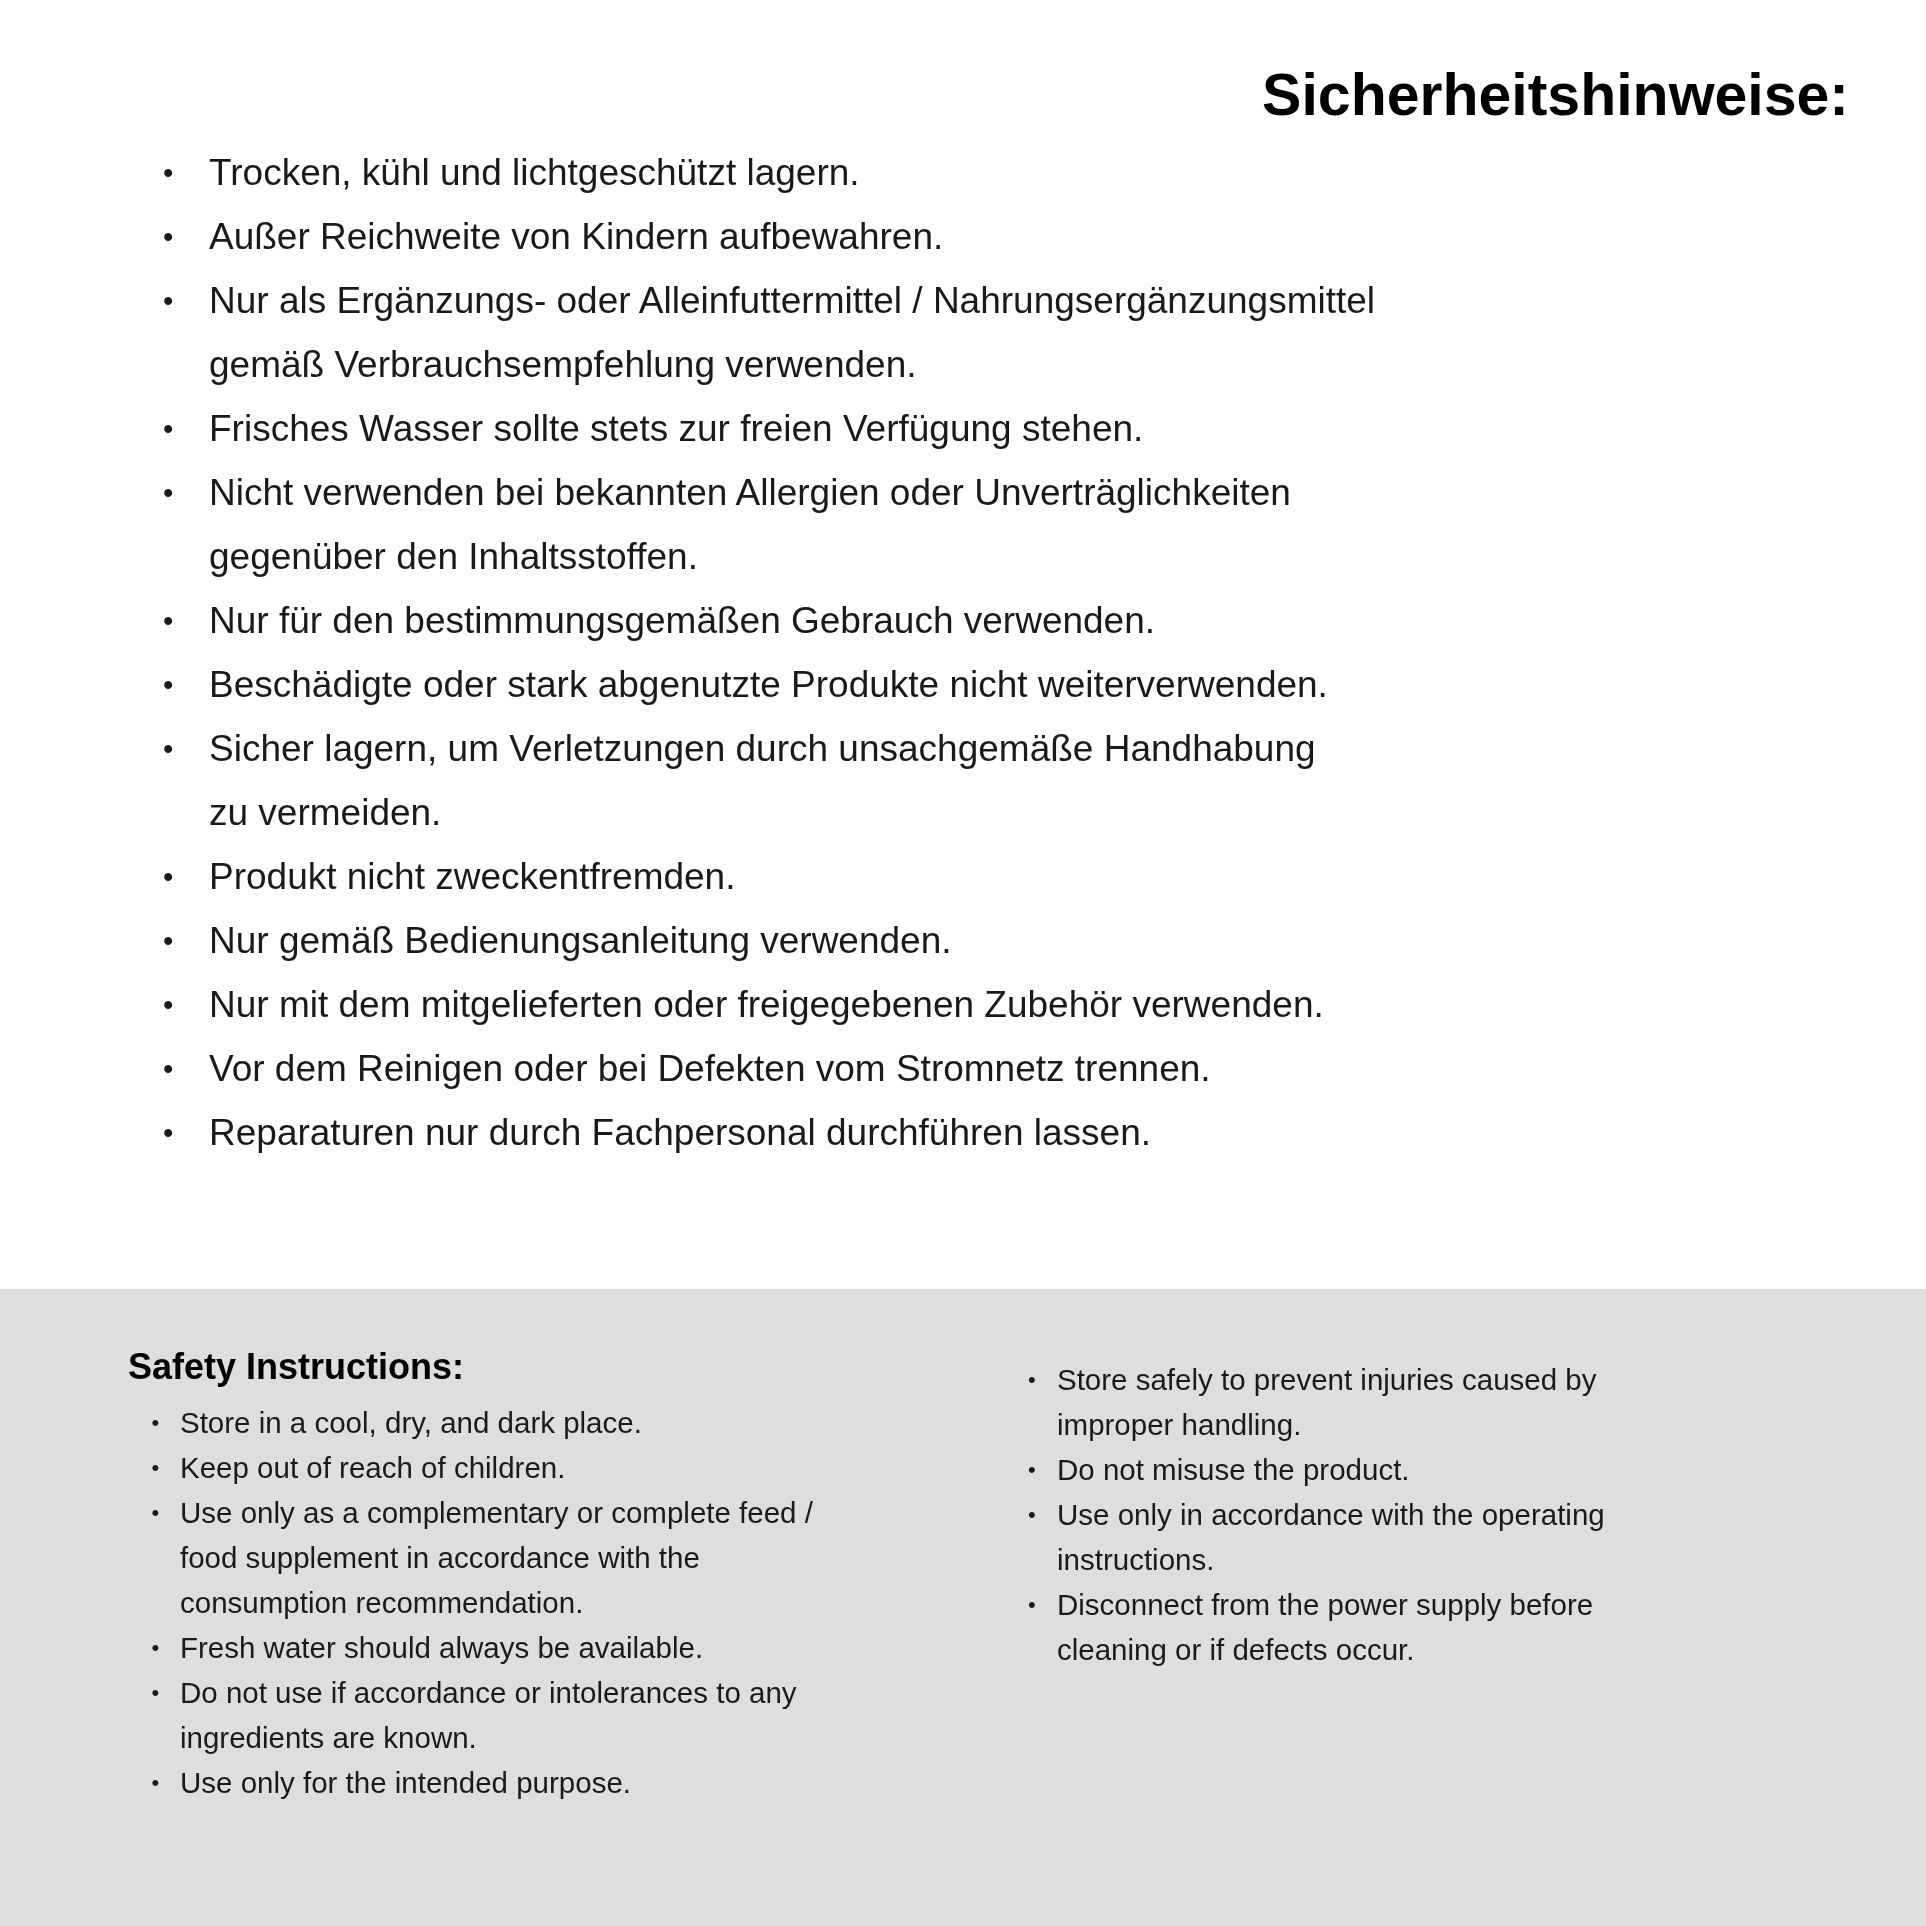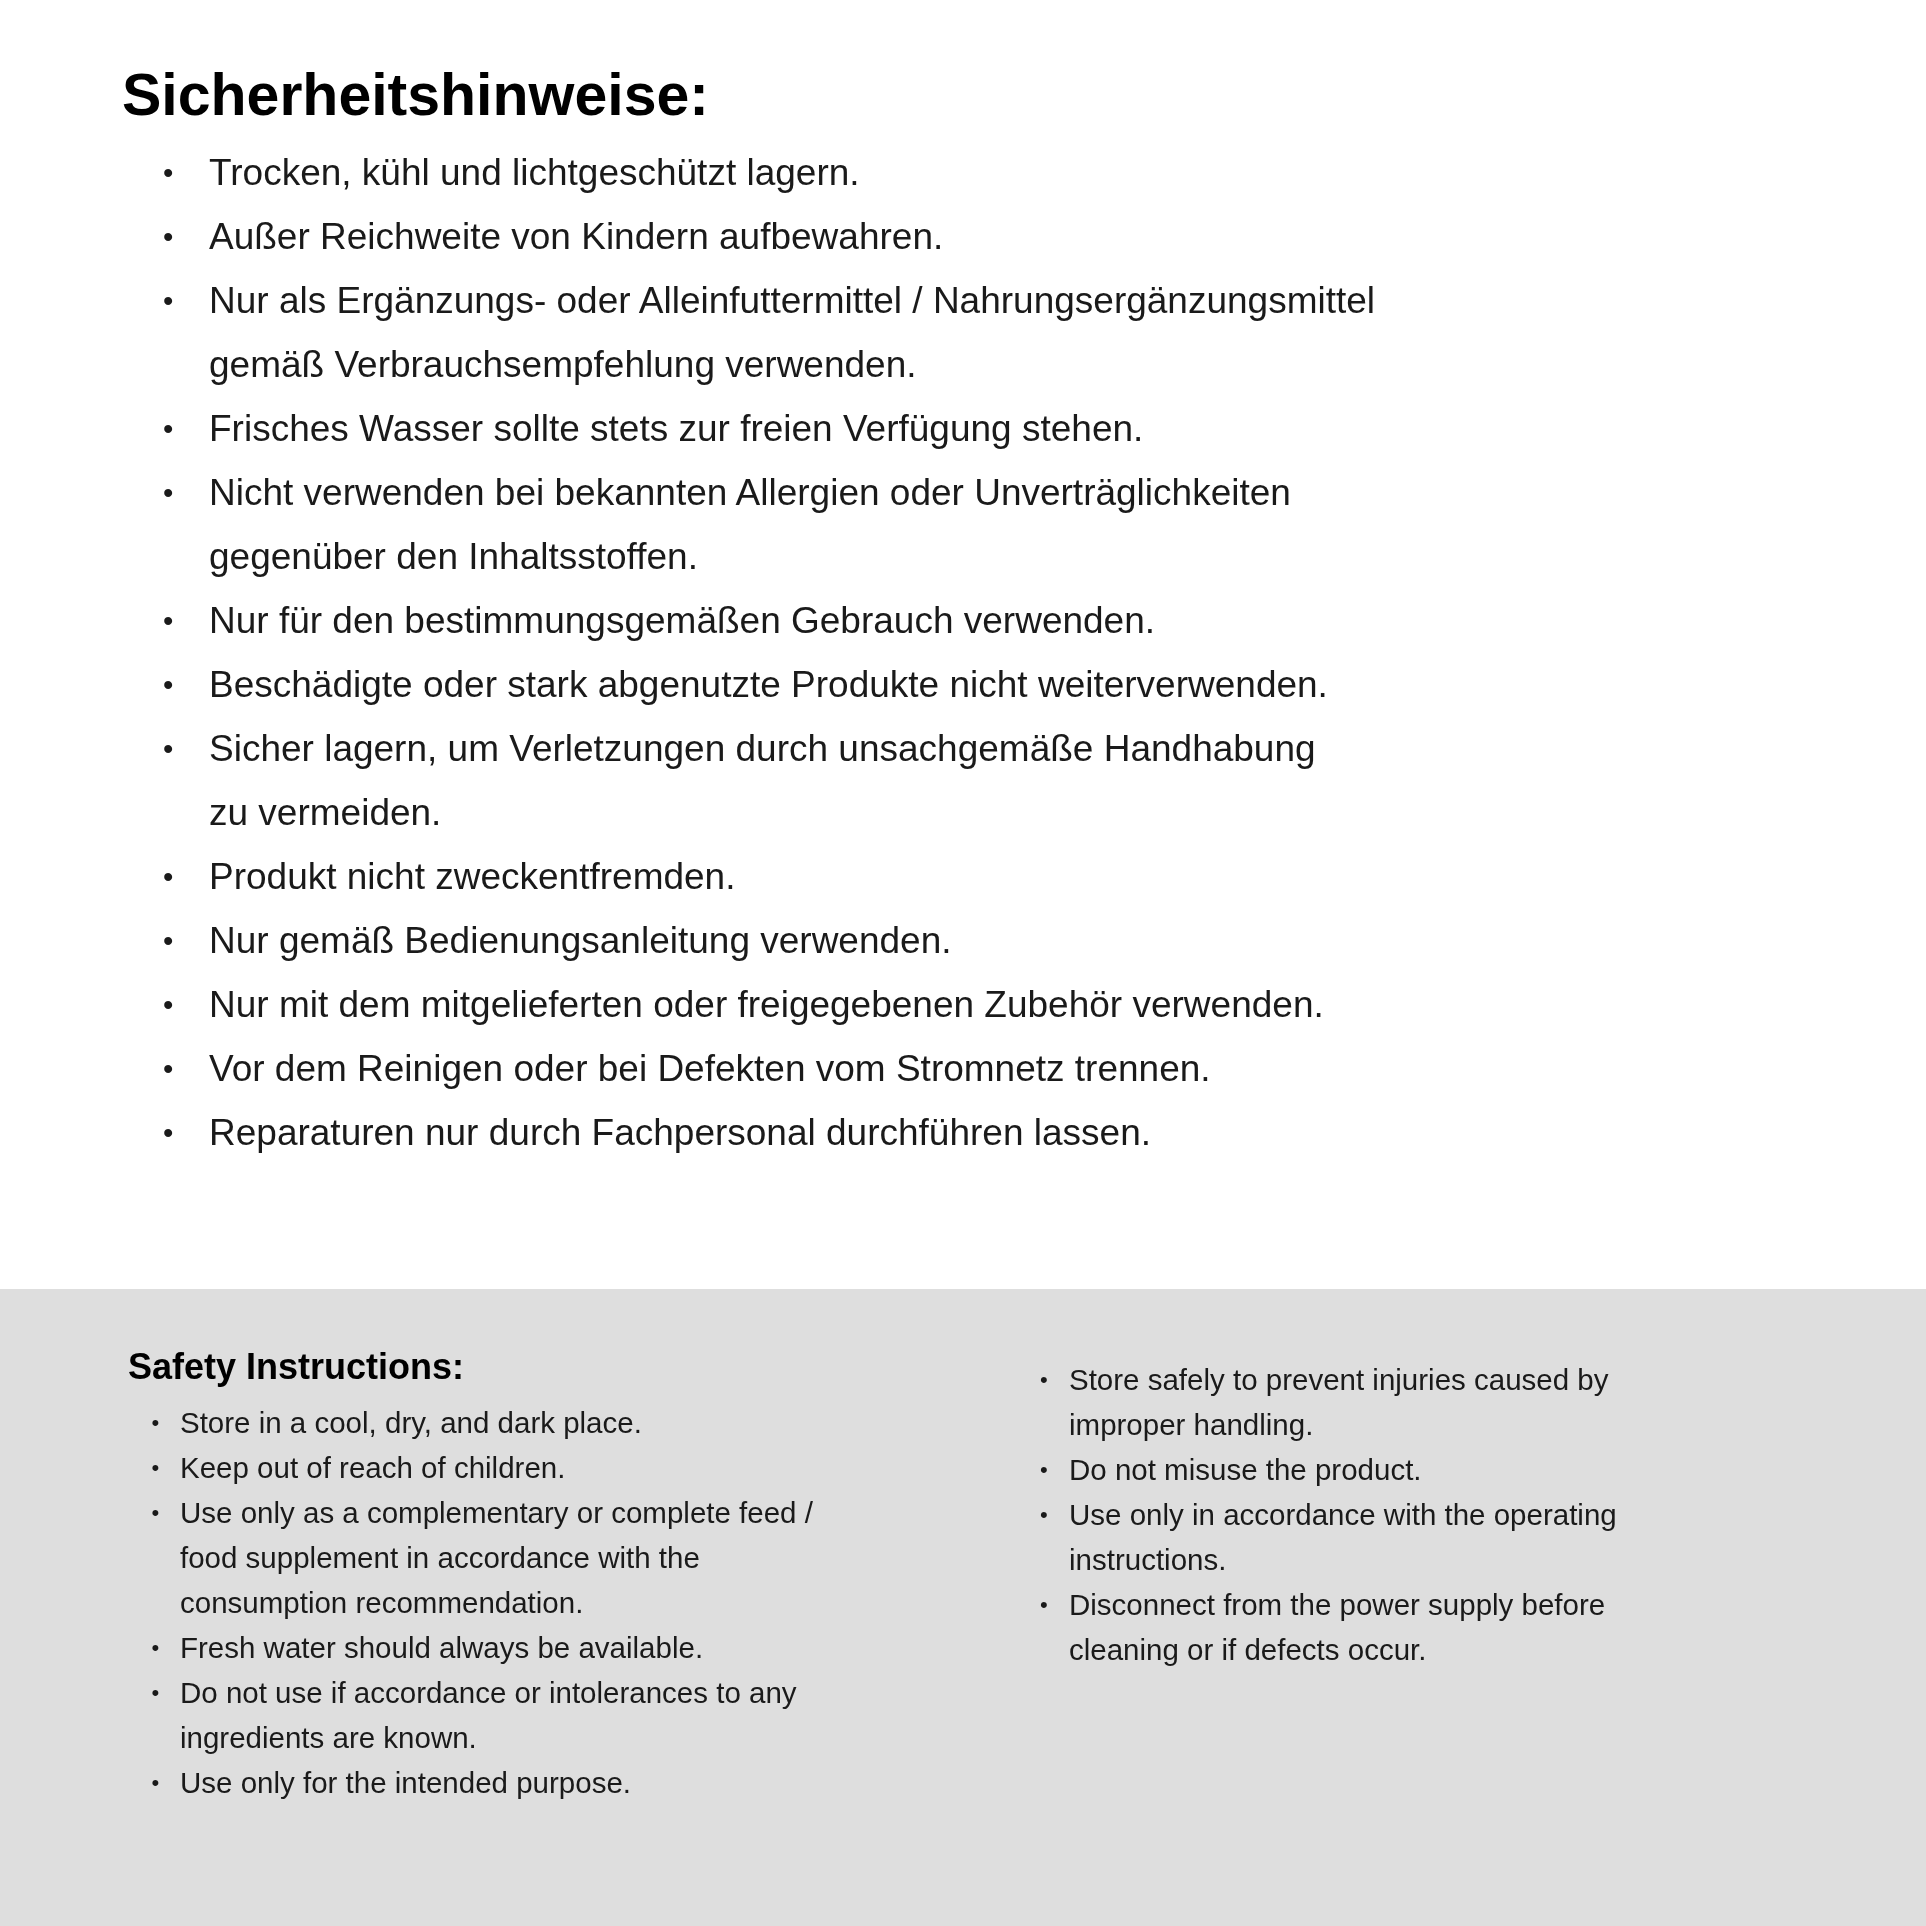--- a/index.html
+++ b/index.html
@@ -21,20 +21,21 @@
     position: absolute;
     top: 0; left: 0; right: 0;
     padding: 62px 77px 0 122px;
   }
   .de-heading {
     font-size: 59px;
     line-height: 1.15;
     font-weight: 700;
     color: #000000;
     margin: 0 0 11.6px 0;
+    text-align: right;
   }
   .de-list {
     list-style: none;
     margin: 0;
     padding: 0;
     font-size: 37px;
     line-height: 64px;
     max-width: 1644px;
   }
   .de-list li {
@@ -51,21 +52,21 @@
     line-height: 64px;
   }
 
   
   .en-section {
     position: absolute;
     top: 1289px; left: 0; right: 0; bottom: 0;
     background: #dedede;
     box-sizing: border-box;
     display: flex;
-    gap: 40px;
+    gap: 28px;
     padding: 56px 39px 0 128px;
   }
   .en-col-left {
     flex: 0 0 860px;
     width: 860px;
   }
   .en-col-right {
     flex: 1 1 auto;
   }
   .en-heading {

